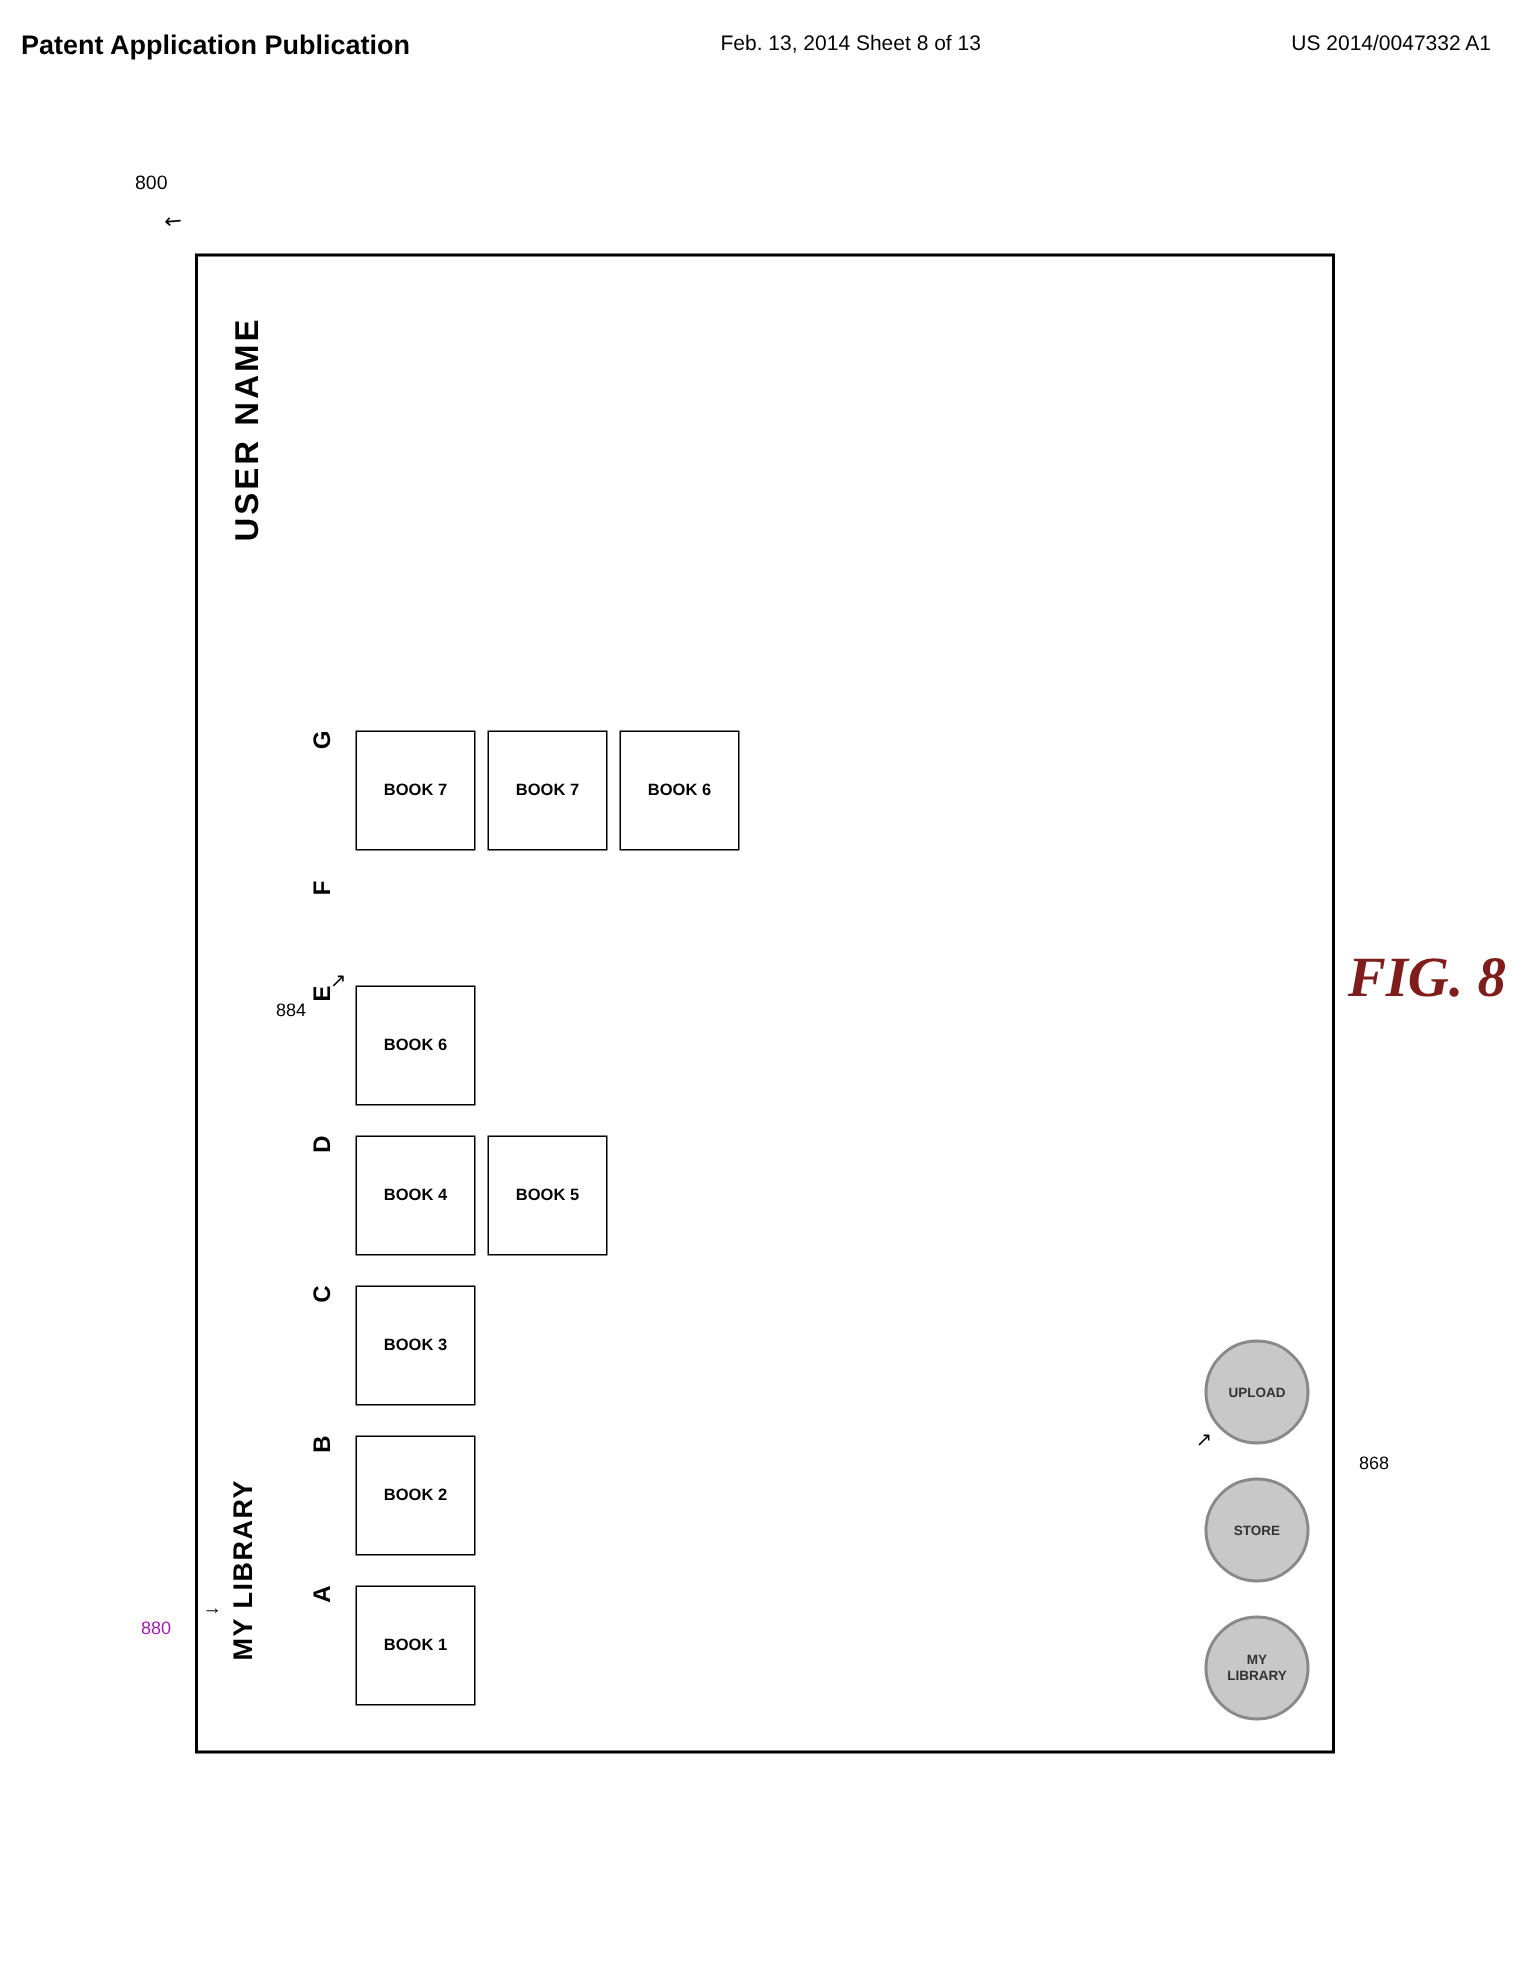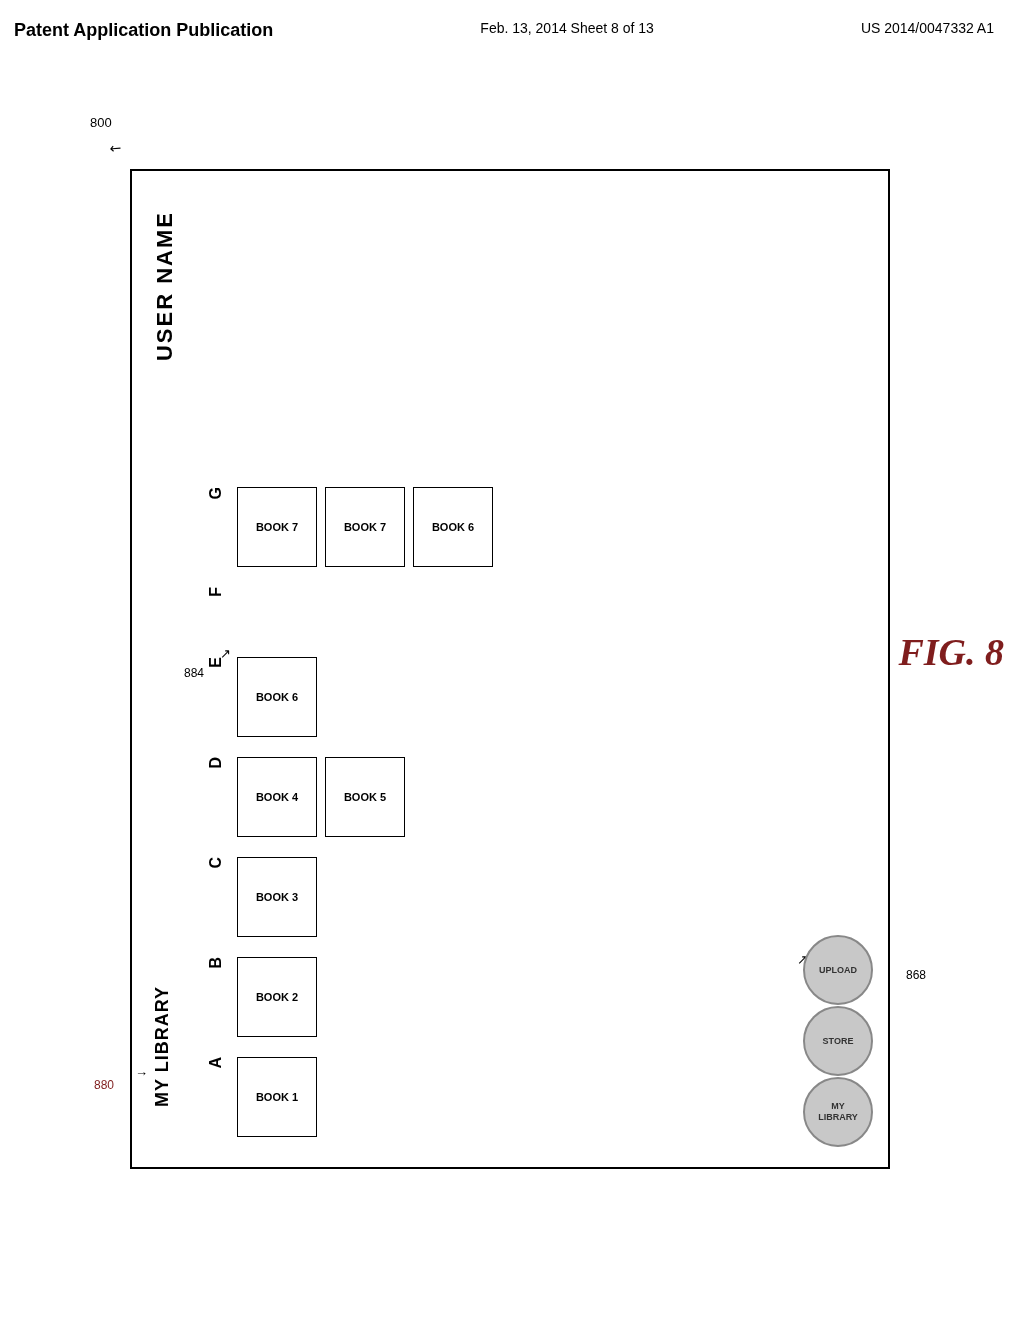--- a/index.html
+++ b/index.html
@@ -129,21 +129,21 @@
       cursor: pointer;
     }
 
     
     .bottom-buttons {
       position: absolute;
       right: 15px;
       bottom: 20px;
       display: flex;
       flex-direction: column;
-      gap: 1px;
+      gap: 22px;
       align-items: center;
     }
 
     .circle-button {
       width: 70px;
       height: 70px;
       border-radius: 50%;
       border: 2px solid #888;
       background: #c8c8c8;
       display: flex;
@@ -189,21 +189,21 @@
     <div style="position:absolute; top:55px; left:80px; font-size:14px; color:#000; transform:rotate(40deg);">↙</div>
   </div>
 
   
   <div class="diagram-box">
 
     <div class="user-name-label">USER NAME</div>
 
     <div class="my-library-label">MY LIBRARY</div>
 
-    <div style="position:absolute; left:-38px; bottom:75px; font-size:12px; color:#7f1d1d;">880</div>
+    <div style="position:absolute; left:-38px; bottom:75px; font-size:12px; color:#a21caf;">880</div>
     <div style="position:absolute; left:3px; bottom:88px; font-size:13px; color:#000;">→</div>
 
     <div style="position:absolute; left:52px; top:495px; font-size:12px; color:#000;">884</div>
     <div style="position:absolute; left:88px; top:475px; font-size:13px; color:#000;">↗</div>
 
     <div style="position:absolute; right:-38px; bottom:185px; font-size:12px; color:#000;">868</div>
     <div style="position:absolute; right:80px; bottom:200px; font-size:13px; color:#000;">↗</div>
 
     <div style="position:absolute; left:75px; top:15px; right:95px; bottom:15px; display:flex; flex-direction:column-reverse; justify-content:flex-start; gap:0px;">
 

